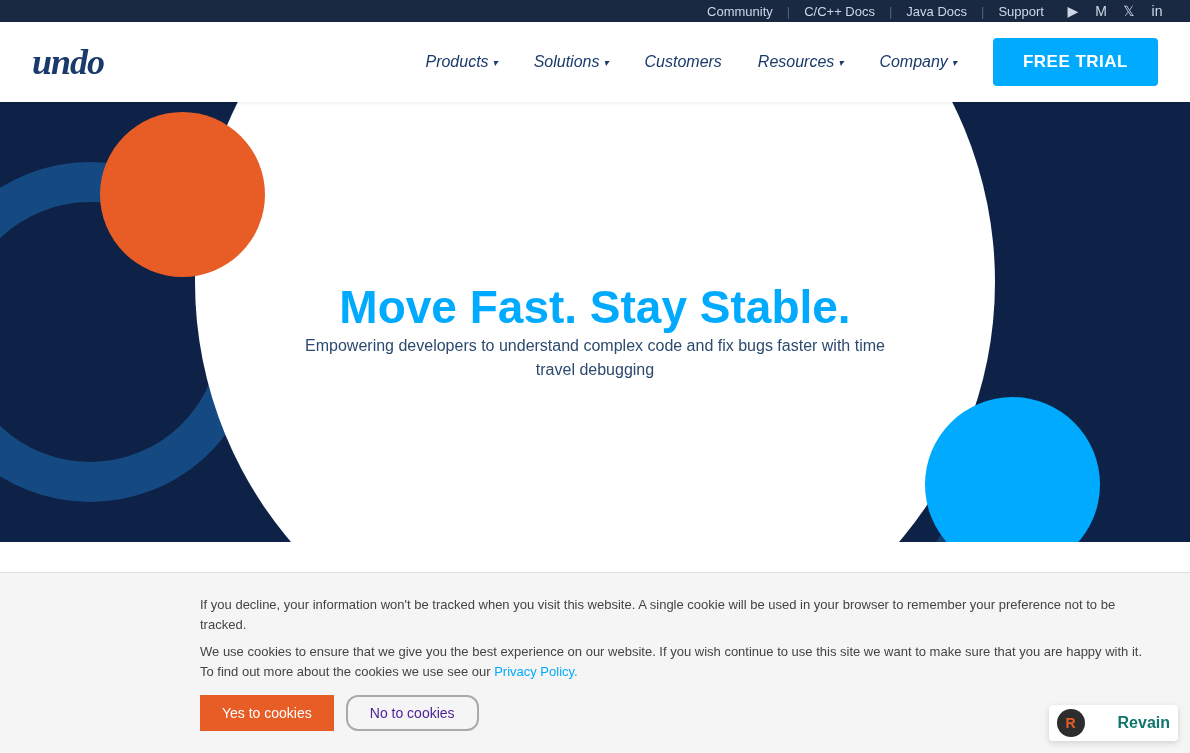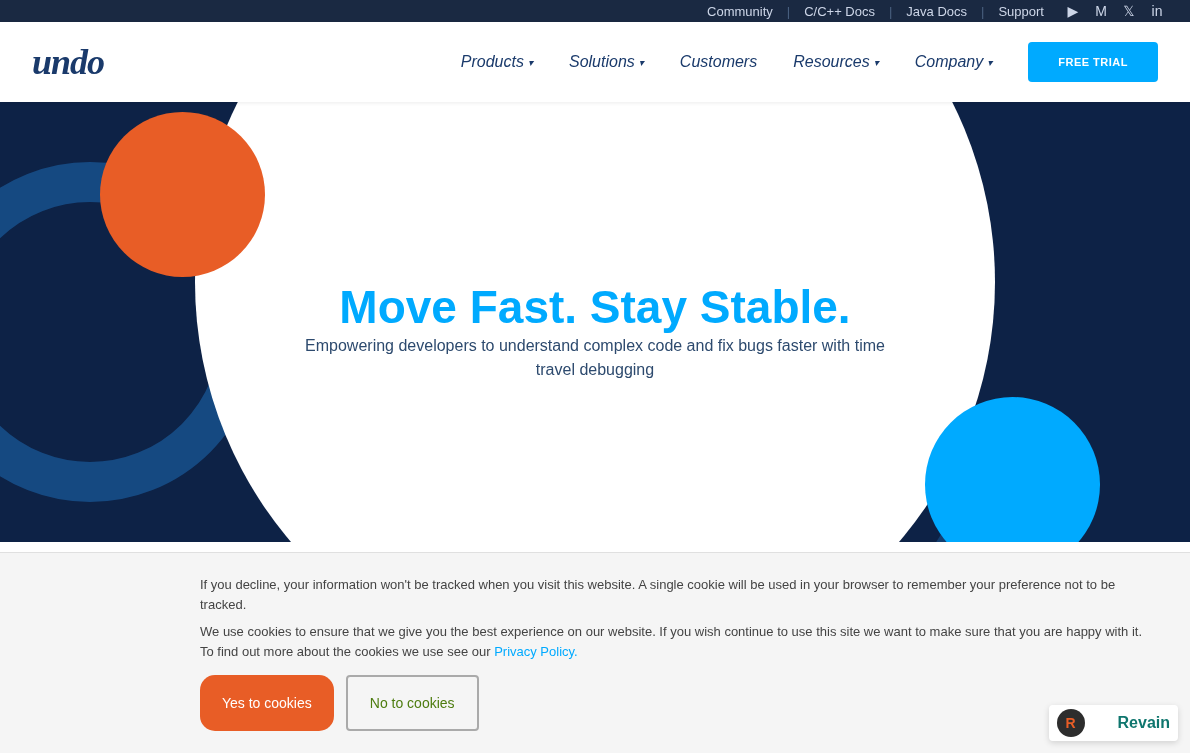--- a/index.html
+++ b/index.html
@@ -91,21 +91,21 @@
     .nav-item .chevron {
       font-size: 10px;
       color: #1a3a6b;
     }
     .nav-cta {
       background-color: #00aaff;
       color: #ffffff;
       border: none;
       border-radius: 4px;
       padding: 14px 30px;
-      font-size: 11px;
+      font-size: 17px;
       font-weight: 700;
       cursor: pointer;
       letter-spacing: 0.5px;
       white-space: nowrap;
     }
 
     
     .hero {
       position: relative;
       background-color: #0d2246;
@@ -221,31 +221,31 @@
     }
     .cookie-buttons {
       display: flex;
       gap: 12px;
       margin-top: 14px;
     }
     .cookie-btn-yes {
       background-color: #e85d26;
       color: #ffffff;
       border: none;
-      border-radius: 15px;
-      padding: 20px 22px;
+      border-radius: 0;
+      padding: 10px 22px;
       font-size: 14px;
       cursor: pointer;
       font-weight: 500;
     }
     .cookie-btn-no {
       background-color: transparent;
-      color: #4d7c0f;
+      color: #4c1d95;
       border: 2px solid #aaa;
-      border-radius: 4px;
+      border-radius: 12px;
       padding: 0 22px;
       font-size: 14px;
       cursor: pointer;
       font-weight: 500;
     }
 
     
     .revain-badge {
       position: fixed;
       bottom: 12px;

